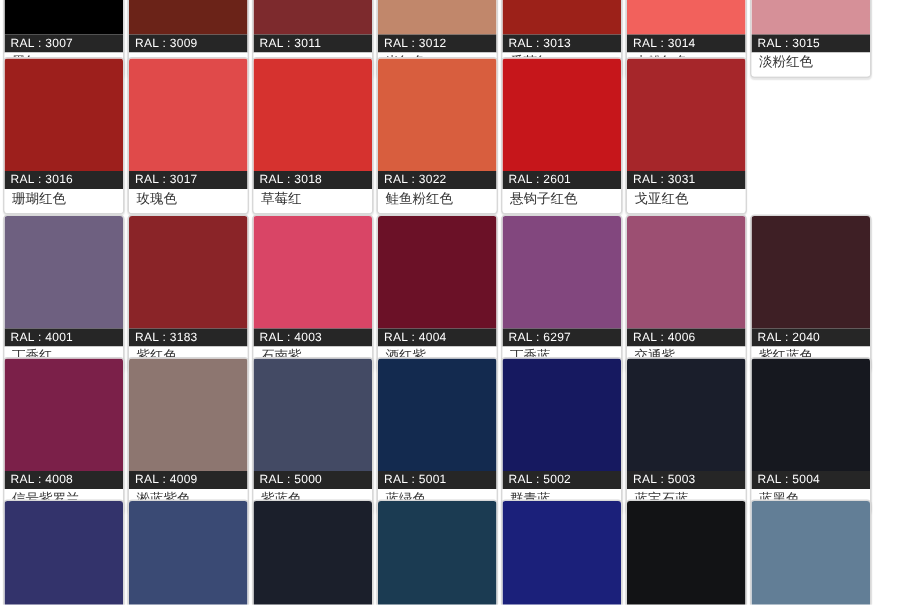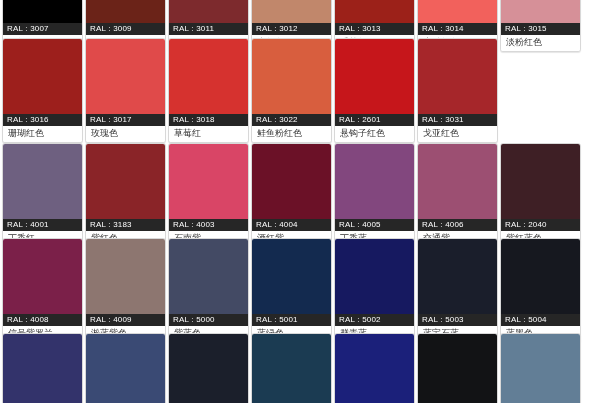--- a/index.html
+++ b/index.html
@@ -151,21 +151,21 @@
         <div class="ralbar">RAL : 4003</div>
         <div class="cname">石南紫</div>
       </div>
       <div class="card">
         <div class="swatch" style="background: rgb(107, 17, 39);"></div>
         <div class="ralbar">RAL : 4004</div>
         <div class="cname">酒红紫</div>
       </div>
       <div class="card">
         <div class="swatch" style="background: rgb(130, 71, 126);"></div>
-        <div class="ralbar">RAL : 4005</div>
+        <div class="ralbar">RAL : 6297</div>
         <div class="cname">丁香蓝</div>
       </div>
       <div class="card">
         <div class="swatch" style="background: rgb(156, 79, 114);"></div>
         <div class="ralbar">RAL : 4006</div>
         <div class="cname">交通紫</div>
       </div>
       <div class="card">
         <div class="swatch" style="background: rgb(62, 31, 37);"></div>
         <div class="ralbar">RAL : 2040</div>

